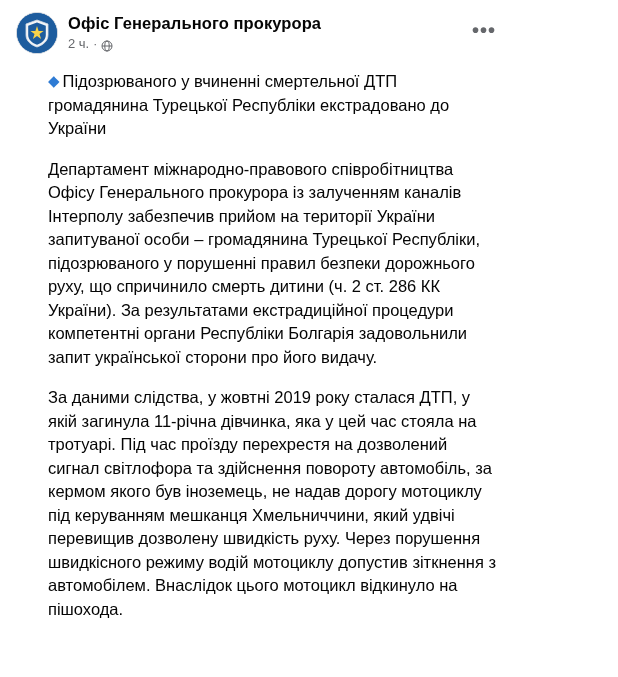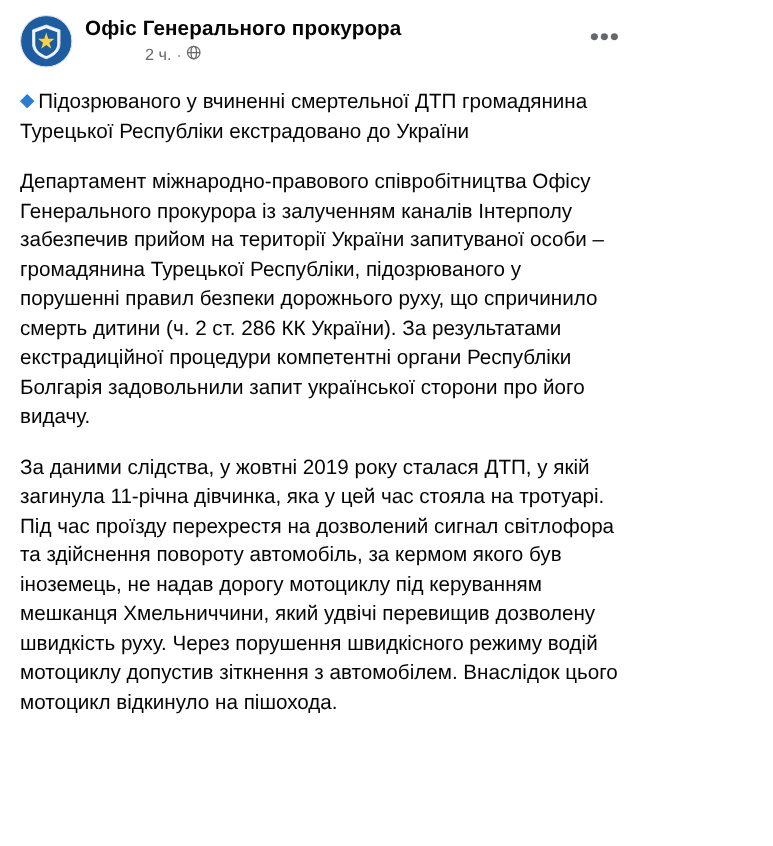--- a/index.html
+++ b/index.html
@@ -51,26 +51,25 @@
   }
   .page-name {
     font-size: 16.5px;
     font-weight: bold;
     line-height: 20px;
     color: #050505;
     letter-spacing: 0.1px;
   }
   .meta-row {
     display: flex;
-    align-items: flex-start;
+    align-items: flex-end;
     margin-top: 3px;
     color: #65676b;
     font-size: 13px;
     line-height: 16px;
-    margin-left: 48px;
   }
   .meta-sep {
     margin: 0 4px;
     font-size: 12px;
     color: #65676b;
   }
   .globe-icon {
     display: inline-flex;
     align-items: center;
   }
@@ -96,20 +95,21 @@
     font-weight: bold;
     color: #65676b;
   }
 
   
   .post-body {
     margin-top: 13px;
     font-size: 16.5px;
     line-height: 23.5px;
     color: #050505;
+    margin-left: 32px;
   }
   .post-body p {
     margin: 0 0 17px 0;
   }
   .post-body p:last-child {
     margin-bottom: 0;
   }
   .lead {
     font-weight: normal;
   }

